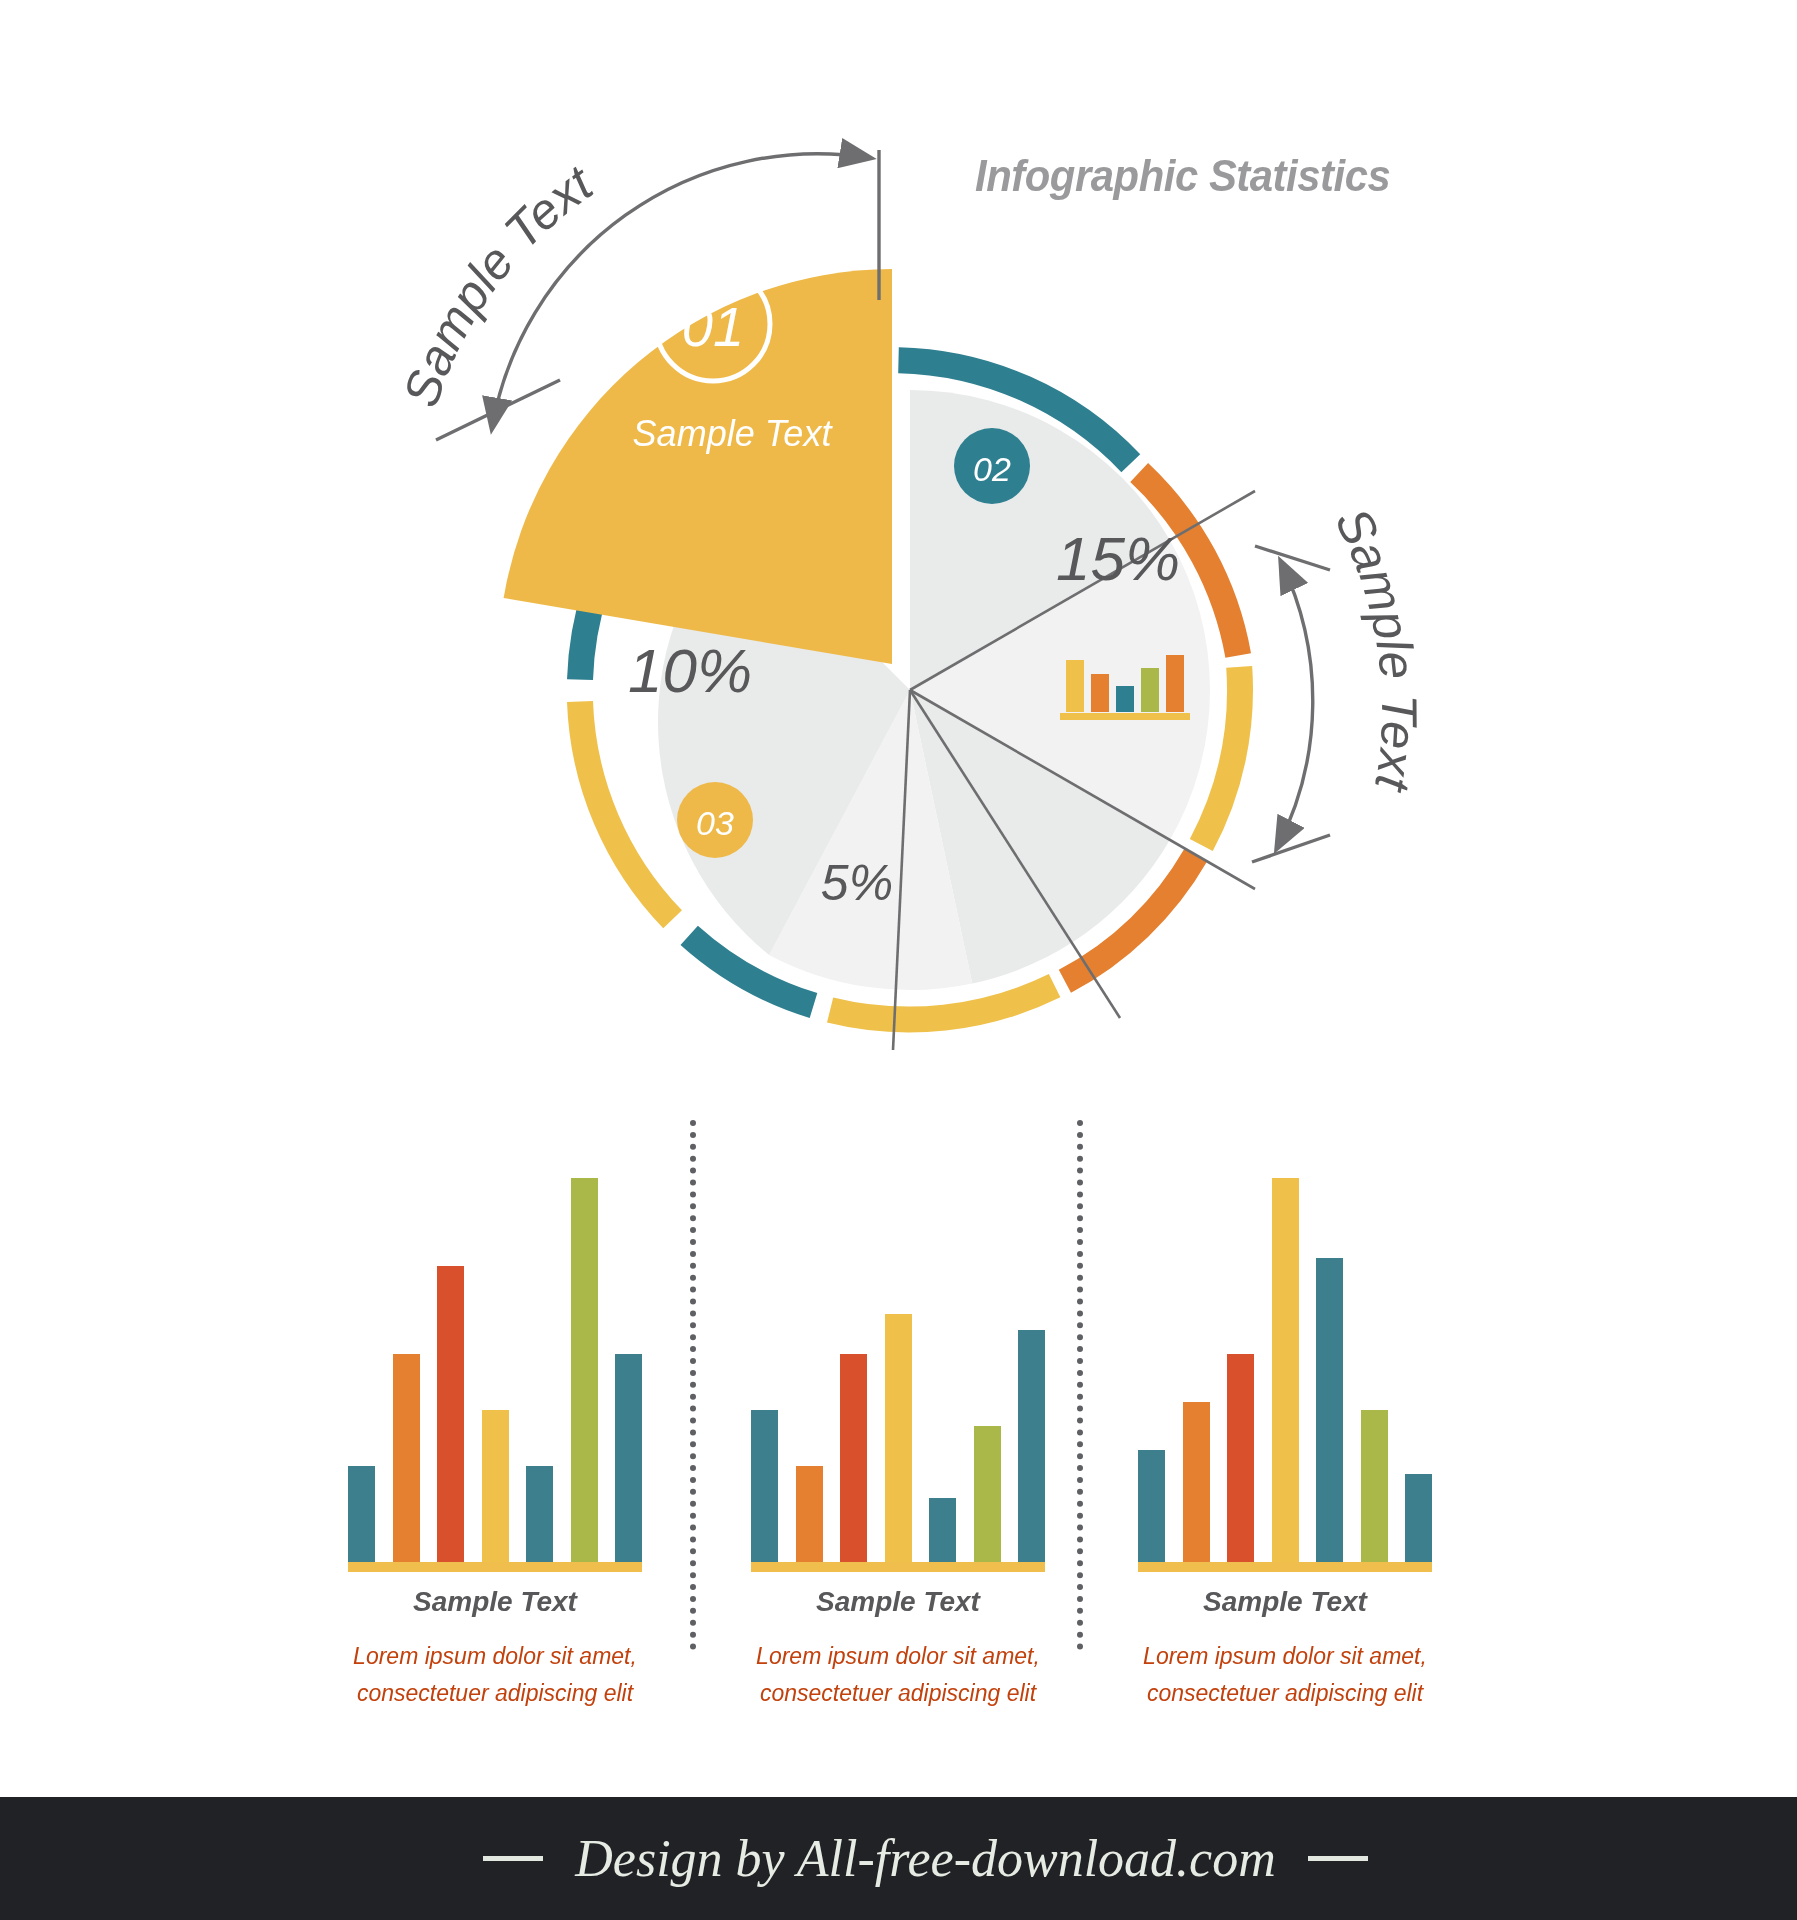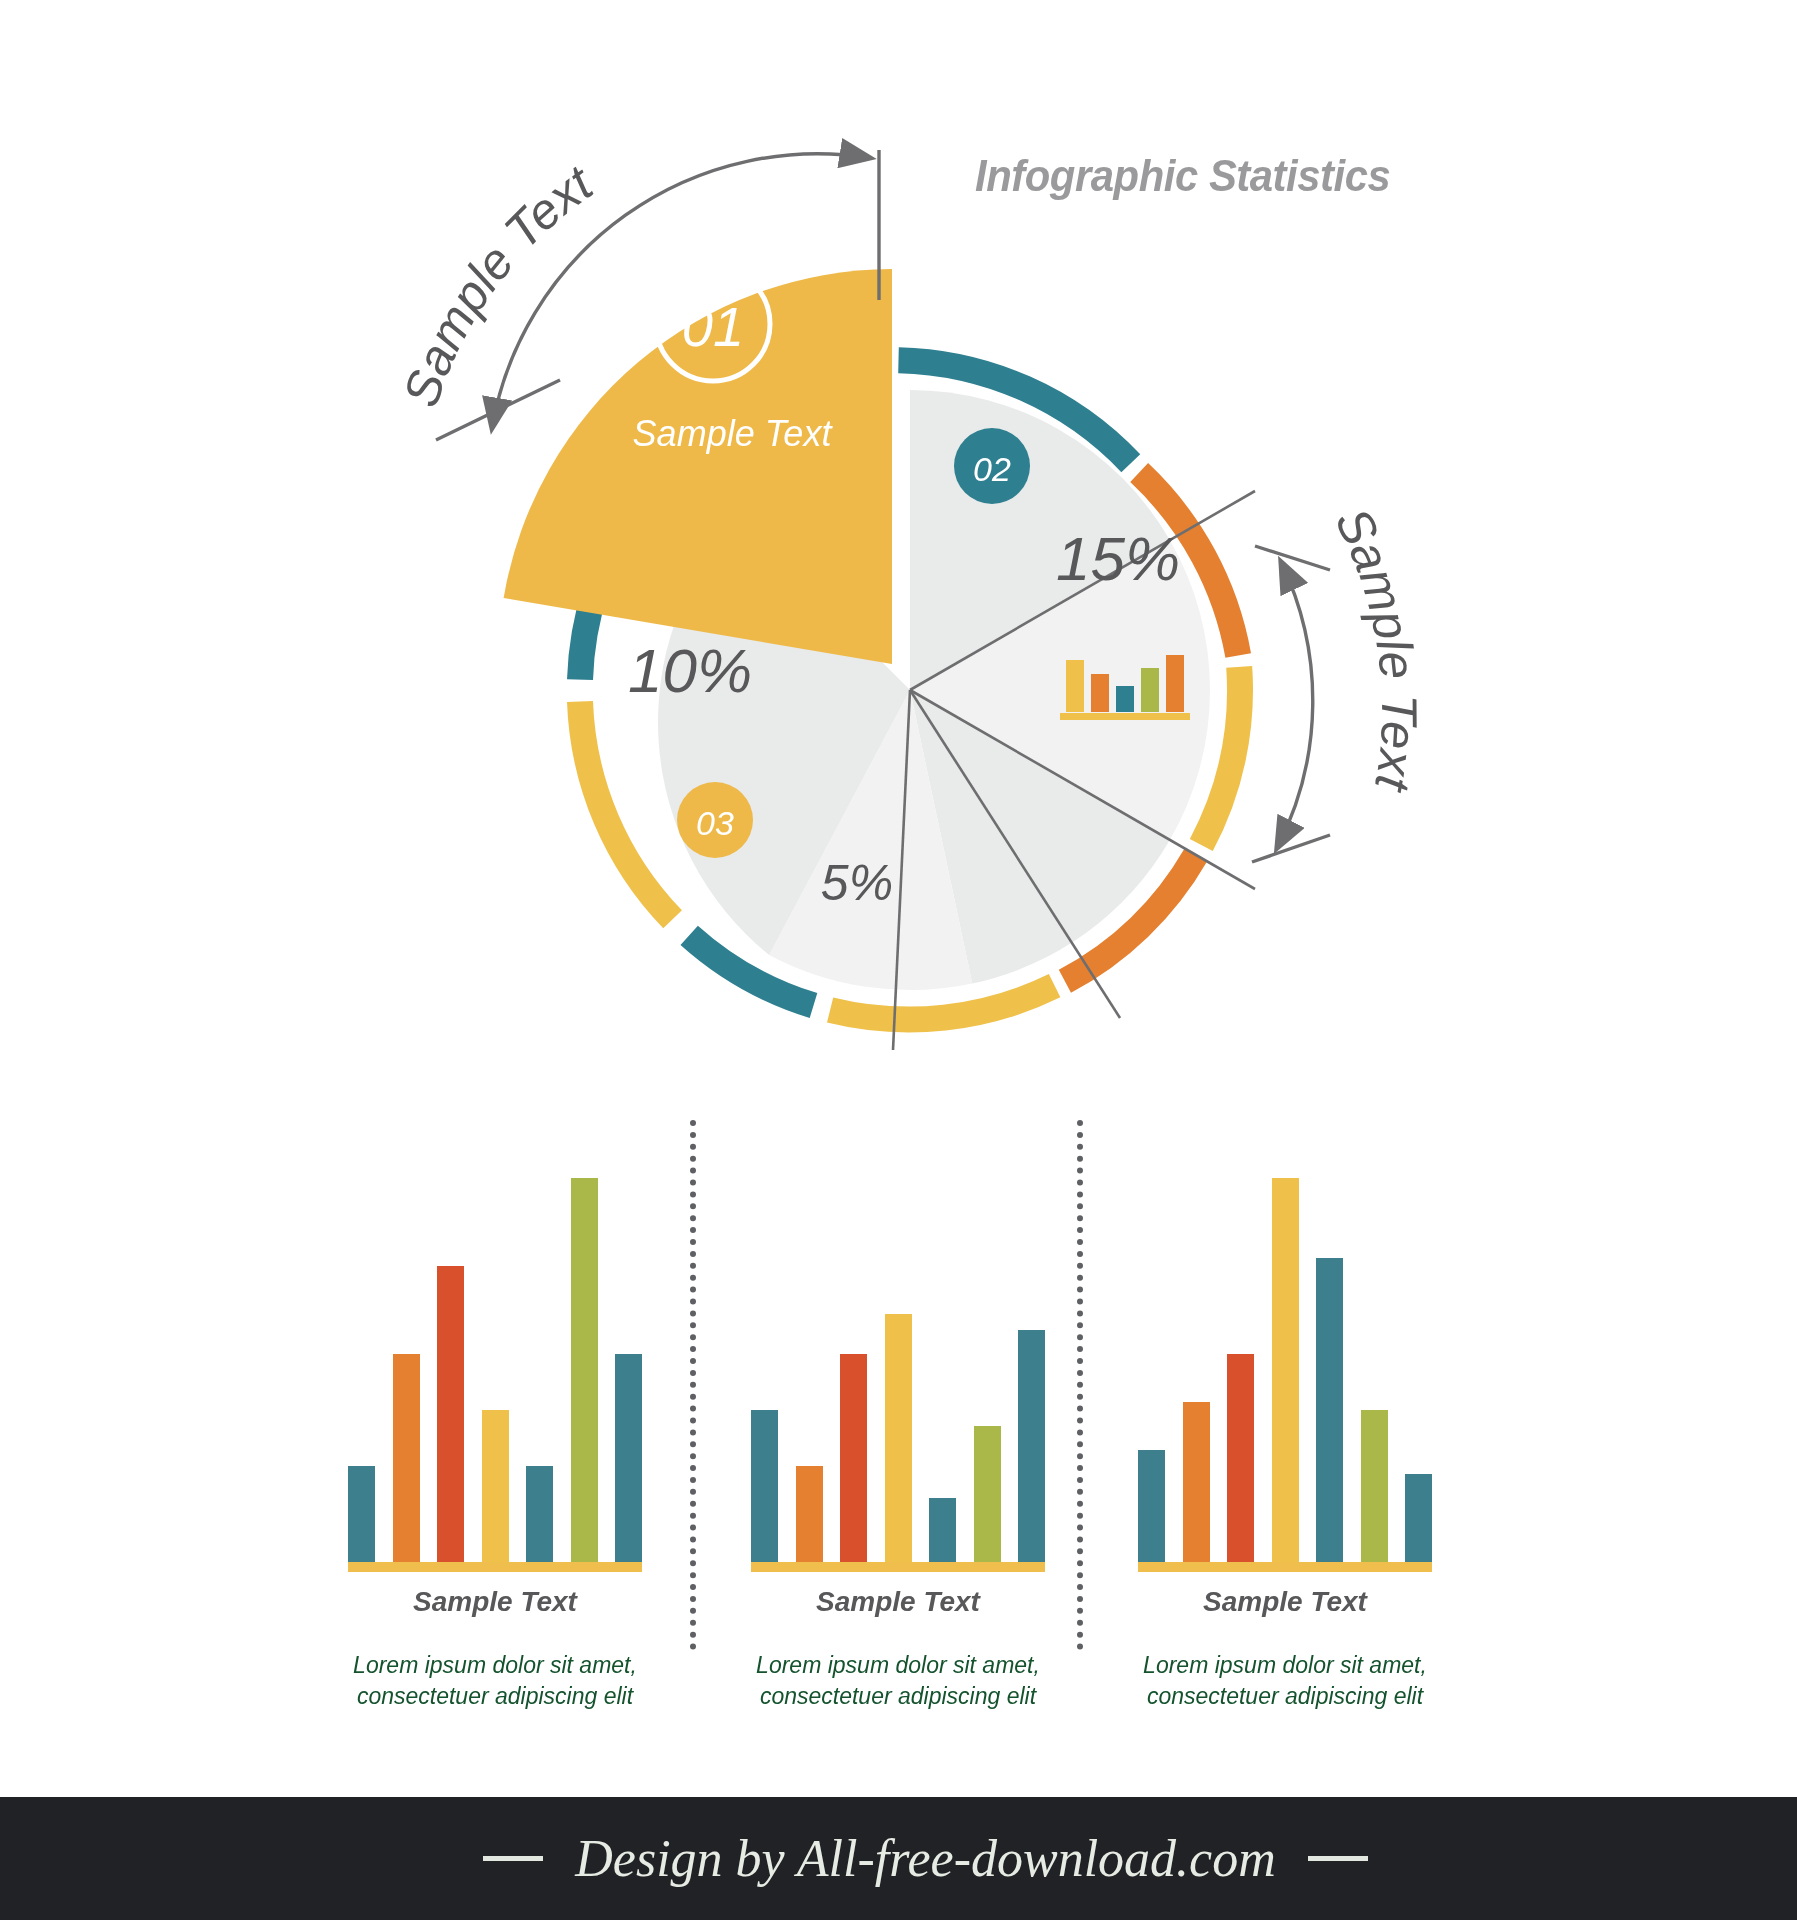--- a/index.html
+++ b/index.html
@@ -96,22 +96,22 @@
     font-weight: bold;
     color: #58585a;
   }
   .panel-sub {
     position: absolute;
     left: 8px;
     bottom: -22px;
     width: 314px;
     text-align: center;
     font-size: 23px;
-    line-height: 31px;
-    color: #14532d;
+    line-height: 37px;
+    color: #c2410c;
   }
   .divider {
     position: absolute;
     top: 30px;
     width: 0;
     height: 530px;
     border-left: 6px dotted #5f6063;
   }
 
   

